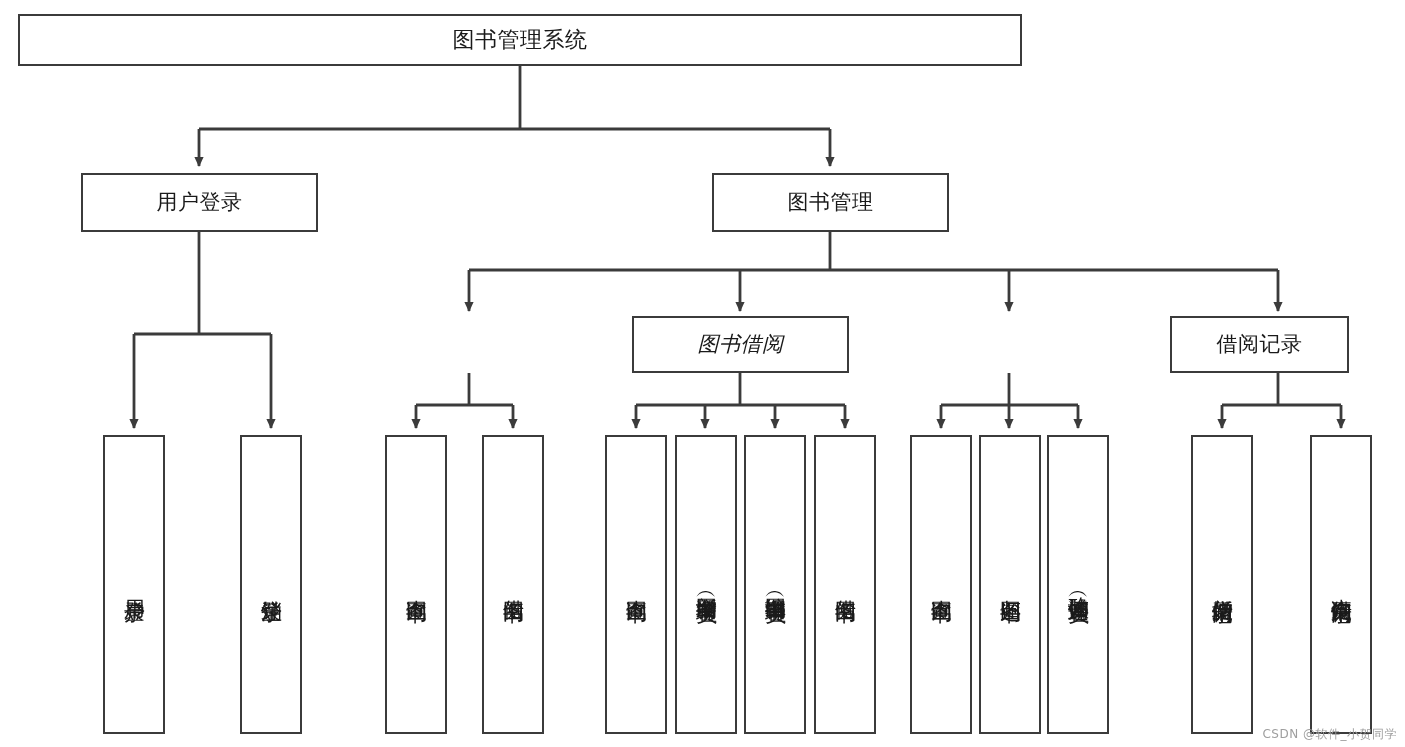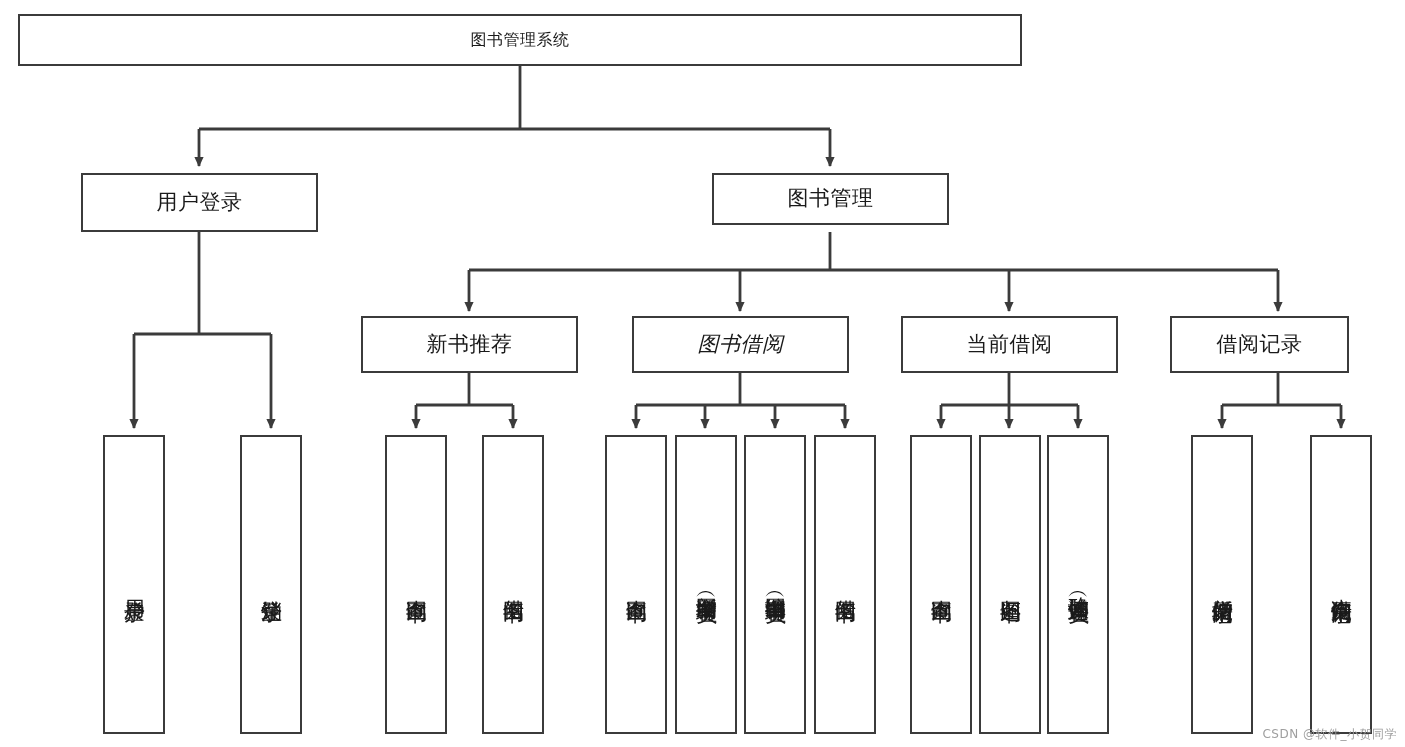--- a/index.html
+++ b/index.html
@@ -39,21 +39,21 @@
     display: block;
     line-height: 1.12;
     text-align: center;
     white-space: nowrap;
   }
   .node.horiz .lbl {
     font-size: 21px;
     letter-spacing: 0.5px;
   }
   .node.root .lbl {
-    font-size: 16px;
+    font-size: 22px;
   }
   .node.vert {
     align-items: center;
     justify-content: center;
   }
   .node.vert .lbl {
     writing-mode: vertical-rl;
     text-orientation: upright;
     font-size: 21px;
     line-height: 1.18;
@@ -127,35 +127,29 @@
   </svg>
 
   <div class="node root horiz" style="left:18px; top:14px; width:1004px; height:52px;">
     <span class="lbl">图书管理系统</span>
   </div>
 
   <div class="node horiz" style="left:81px; top:173px; width:237px; height:59px;">
     <span class="lbl">用户登录</span>
   </div>
 
-  <div class="node horiz" style="left:712px; top:173px; width:237px; height:52px;">
+  <div class="node horiz" style="left:712px; top:173px; width:237px; height:59px;">
     <span class="lbl">图书管理</span>
   </div>
 
-  <div class="node horiz" style="left:361px; top:316px; width:217px; height:57px;">
-    <span class="lbl">新书推荐</span>
-  </div>
 
   <div class="node horiz" style="left:632px; top:316px; width:217px; height:57px;font-style:italic;">
     <span class="lbl">图书借阅</span>
   </div>
 
-  <div class="node horiz" style="left:901px; top:316px; width:217px; height:57px;">
-    <span class="lbl">当前借阅</span>
-  </div>
 
   <div class="node horiz" style="left:1170px; top:316px; width:179px; height:57px;">
     <span class="lbl">借阅记录</span>
   </div>
 
   <div class="node vert" style="left:103px; top:435px; width:62px; height:299px;">
     <span class="lbl">用户登录</span>
   </div>
 
   <div class="node vert" style="left:240px; top:435px; width:62px; height:299px;">

